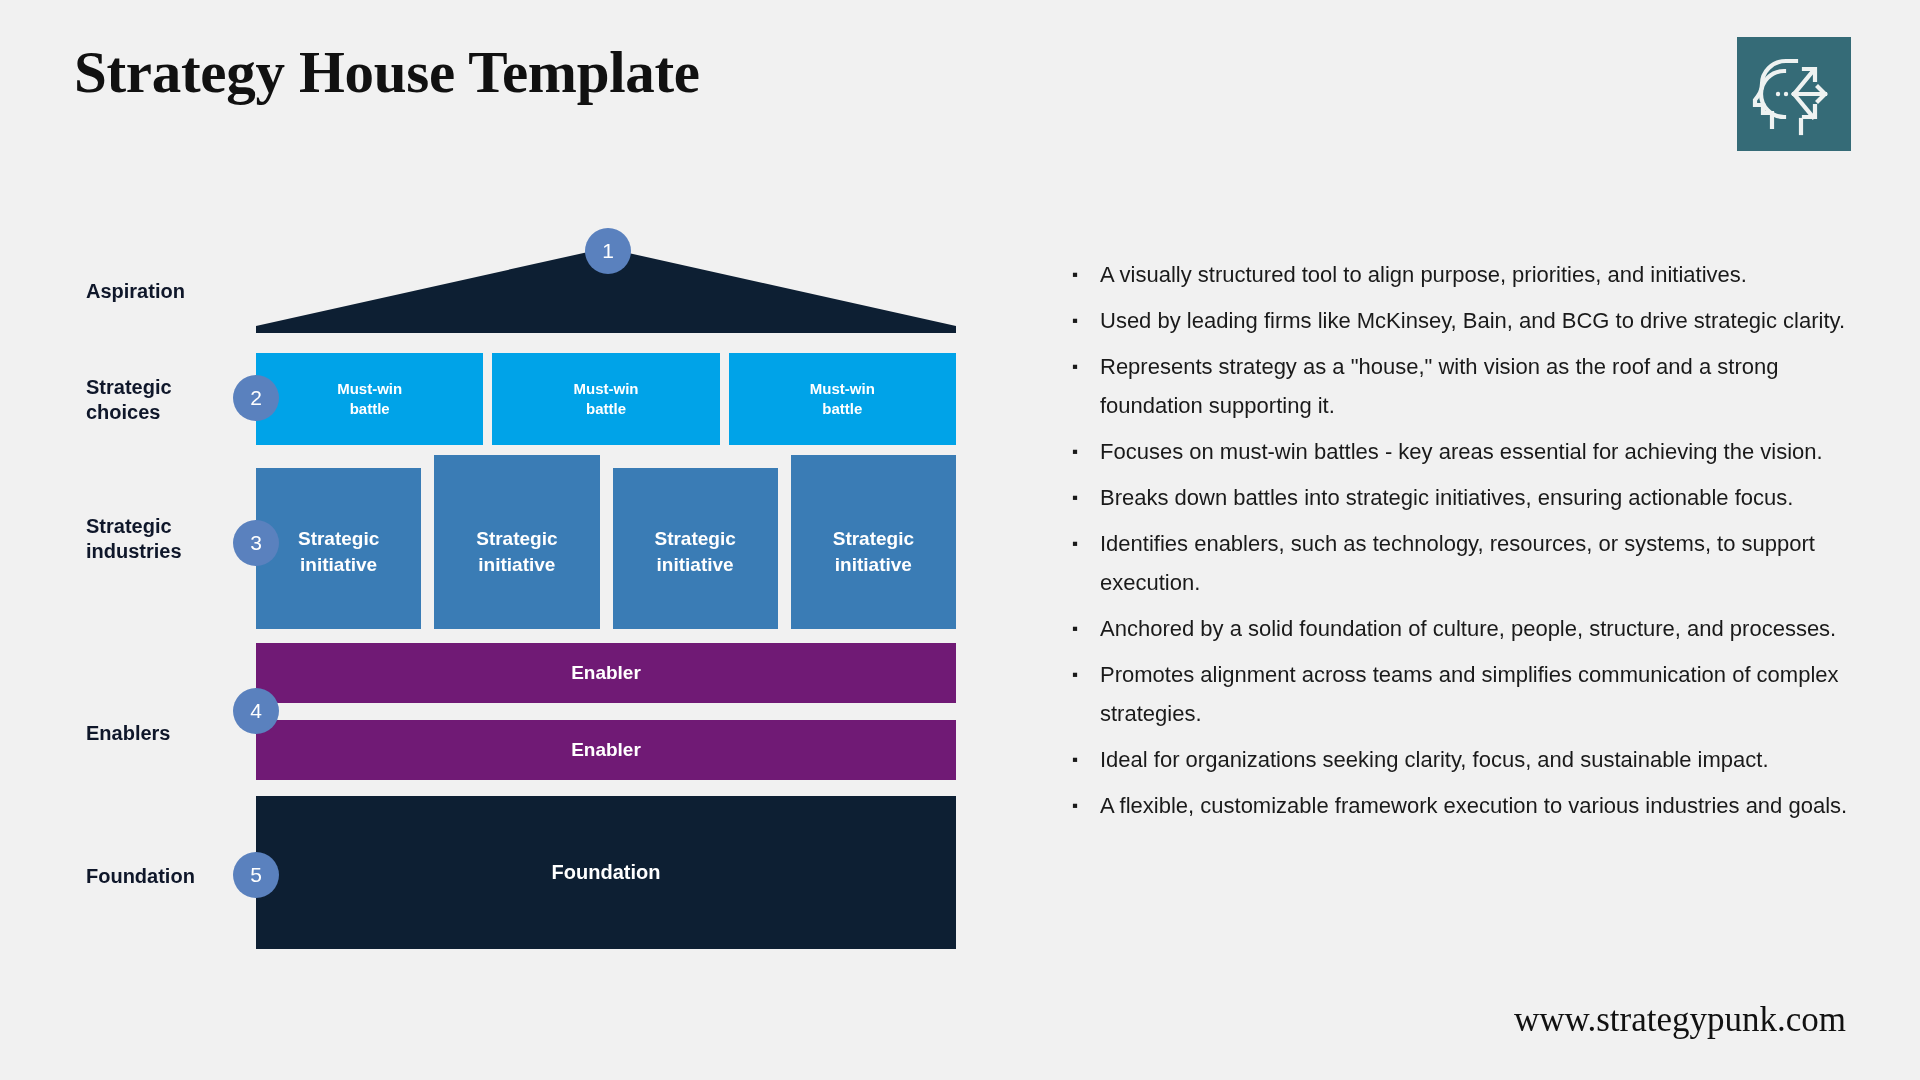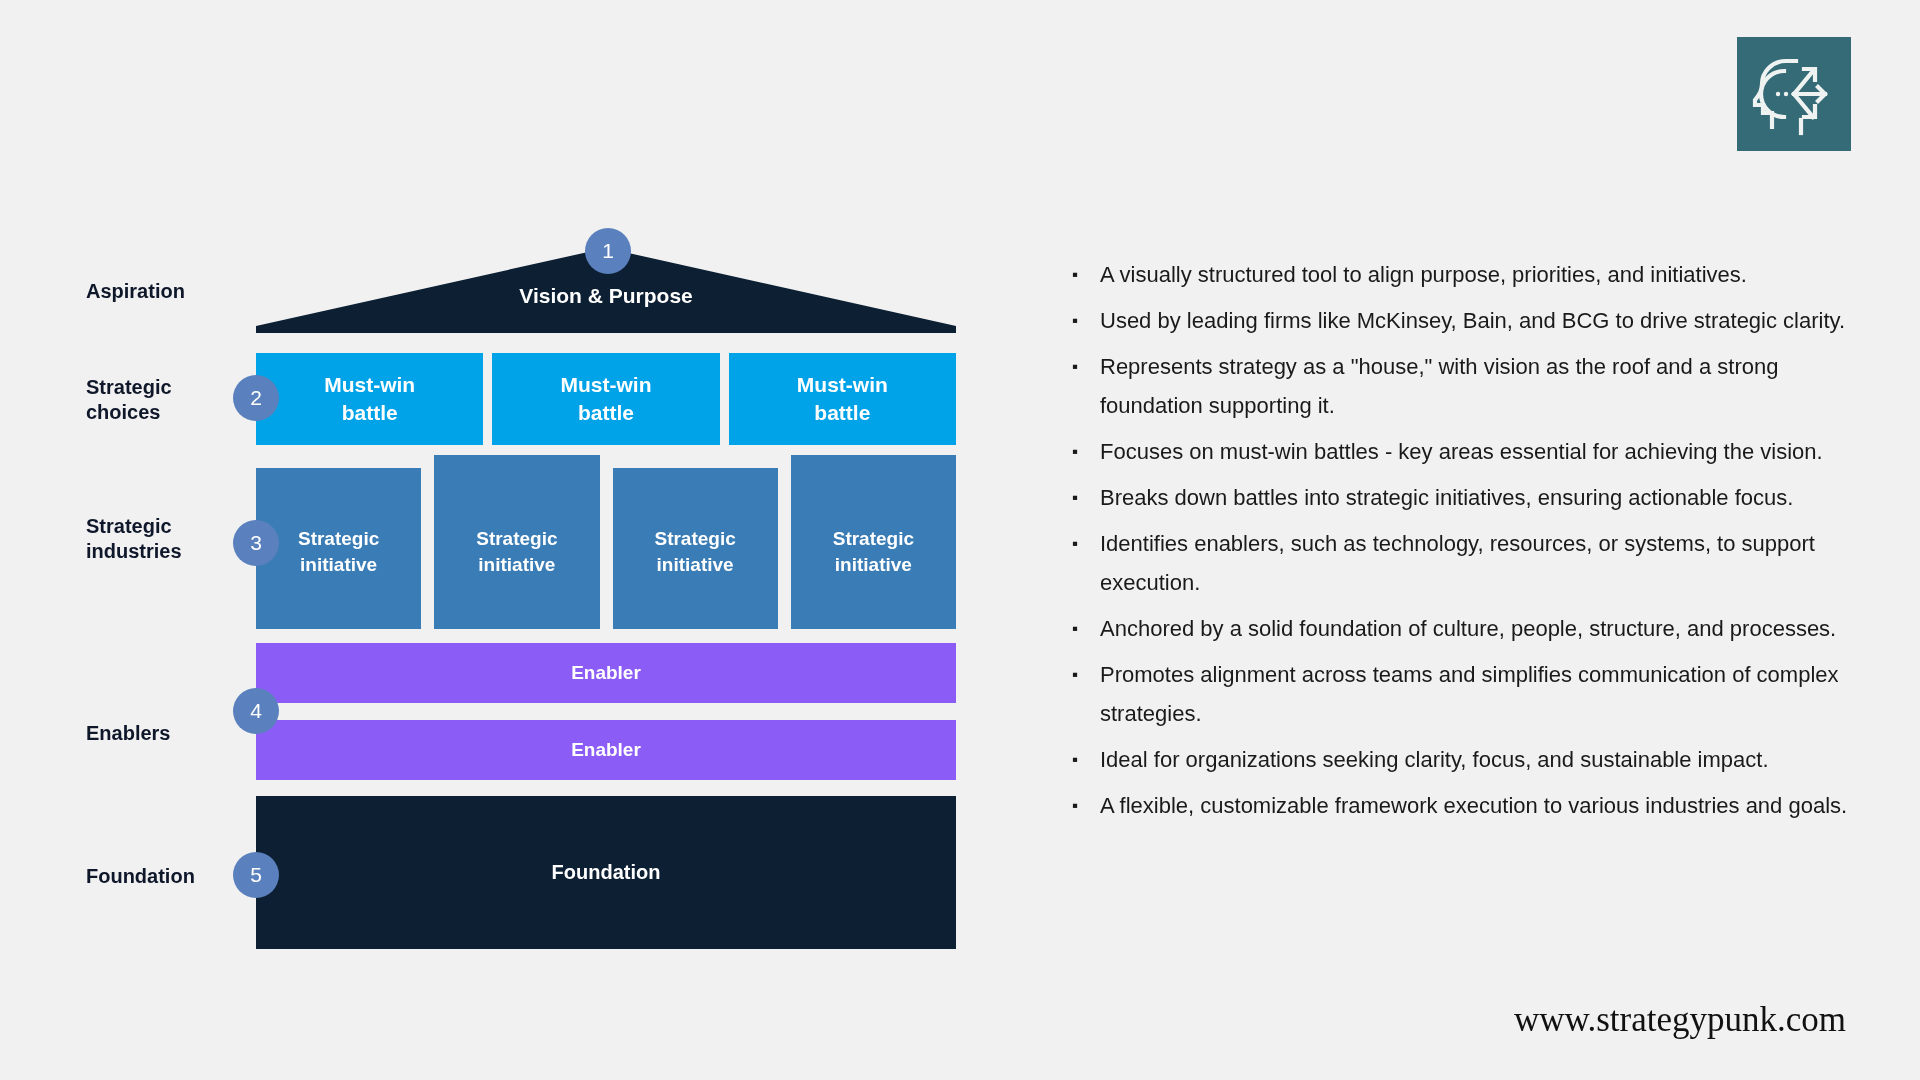--- a/index.html
+++ b/index.html
@@ -103,21 +103,21 @@
   }
 
   .bar-row { position: absolute; left: 256px; width: 700px; display: flex; }
 
   
   #row-battles { top: 353px; height: 92px; gap: 9px; }
   .battle-box {
     flex: 1;
     background: #00a3e8;
     color: #ffffff;
-    font-size: 21px;
+    font-size: 15px;
     font-weight: bold;
     display: flex;
     align-items: center;
     justify-content: center;
     text-align: center;
     line-height: 1.35;
   }
 
   
   #row-initiatives { top: 468px; height: 161px; gap: 13px; }
@@ -131,21 +131,21 @@
     line-height: 1.35;
     padding-top: 58px;
     box-sizing: border-box;
   }
   .initiative-box.tall { margin-top: -13px; padding-top: 71px; }
 
   
   .enabler-bar {
     position: absolute;
     left: 256px; width: 700px;
-    background: #8b5cf6;
+    background: #701a75;
     color: #ffffff;
     font-size: 19px;
     font-weight: bold;
     display: flex;
     align-items: center;
     justify-content: center;
   }
   #enabler-1 { top: 643px; height: 60px; }
   #enabler-2 { top: 720px; height: 60px; }
 
@@ -198,20 +198,21 @@
     white-space: nowrap;
     margin-left: 29px;
   }
 </style>
 </head>
 <body>
 
 <div id="slide">
 
   <div id="header">
+    <div id="title">Strategy House Template</div>
     <div id="logo">
       <svg width="114" height="114" viewBox="0 0 114 114">
         <g fill="none" stroke="#eef2f1" stroke-width="4.2" stroke-linecap="square" stroke-linejoin="miter">
           <path d="M59 24 H49 C35 24 25 35 25 47 C25 54 22 58 18 63 L18 68 H26 V76 H35 V90"></path>
           <path d="M47 34 A23 23 0 0 0 47 80"></path>
           <circle cx="41" cy="57" r="2.2" fill="#eef2f1" stroke="none"></circle>
           <circle cx="49" cy="57" r="2.2" fill="#eef2f1" stroke="none"></circle>
           <circle cx="57" cy="57" r="2.2" fill="#eef2f1" stroke="none"></circle>
           <path d="M57 57 H88"></path>
           <path d="M81 50 L88 57 L81 64"></path>
@@ -235,21 +236,20 @@
     <div>industries</div>
   </div>
   <div class="row-label" id="lab-enablers">Enablers</div>
   <div class="row-label" id="lab-foundation">Foundation</div>
 
   <div id="house">
 
     <svg id="roof" viewBox="0 0 700 85" preserveAspectRatio="none">
       <polygon points="350,0 700,78 700,85 0,85 0,78" fill="#0d1f33"></polygon>
     </svg>
-    <div id="roof-label">Vision &amp; Purpose</div>
 
     <div class="bar-row" id="row-battles">
       <div class="battle-box">Must-win<br>battle</div>
       <div class="battle-box">Must-win<br>battle</div>
       <div class="battle-box">Must-win<br>battle</div>
     </div>
 
     <div class="bar-row" id="row-initiatives">
       <div class="initiative-box">Strategic<br>initiative</div>
       <div class="initiative-box tall">Strategic<br>initiative</div>

